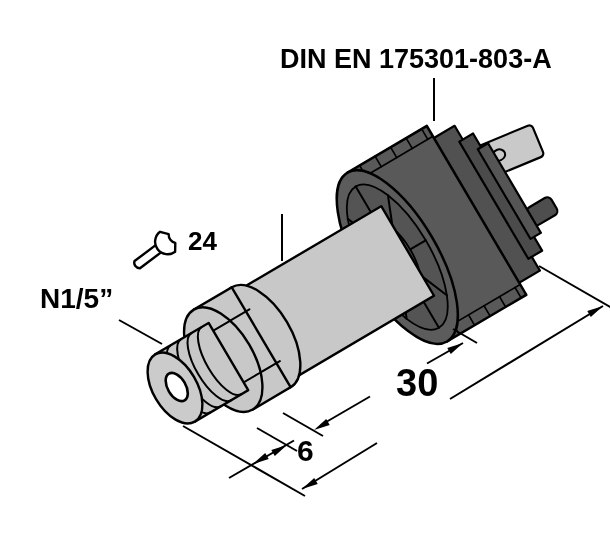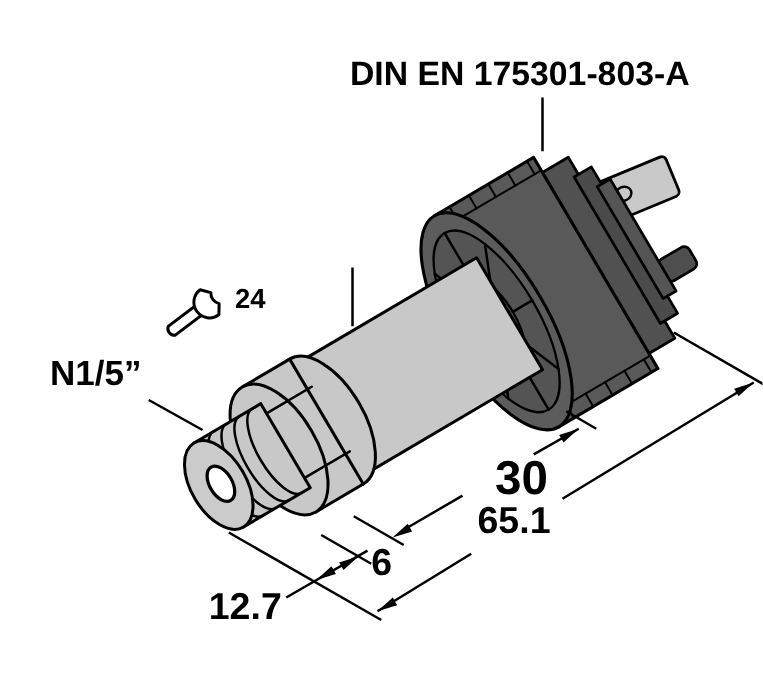--- a/index.html
+++ b/index.html
@@ -8,21 +8,21 @@
     font-family:"Liberation Sans","DejaVu Sans",sans-serif;
     margin-left:25px;
   }
   #artwork{position:absolute;left:0;top:0;}
   .lbl{
     position:absolute;color:#000;font-weight:700;line-height:1;white-space:nowrap;
     letter-spacing:0;
   }
   .lbl-title{left:255px;top:46px;font-size:27px;}
   .lbl-dia{left:221px;top:178px;font-size:27px;}
-  .lbl-wrench{left:163px;top:228px;font-size:22px;}
+  .lbl-wrench{left:163px;top:228px;font-size:26px;}
   .lbl-thread{left:15px;top:285px;font-size:28px;}
   .lbl-d30{left:371px;top:364px;font-size:38px;}
   .lbl-d651{left:357px;top:402px;font-size:30px;}
   .lbl-d6{left:272px;top:436px;font-size:30px;}
   .lbl-d127{left:142px;top:471px;font-size:30px;}
 </style>
 </head>
 <body>
 
 <div id="stage">
@@ -114,16 +114,14 @@
       <path d="M438,343 l-12.2,11 l-3.5,-6.1 z"></path>
       <path d="M277,489 l12.2,-11 l3.5,6.1 z"></path>
       <path d="M578,306 l-12.2,11 l-3.5,-6.1 z"></path>
     </g>
   </svg>
 
   <div class="lbl lbl-title">DIN EN 175301-803-A</div>
   <div class="lbl lbl-wrench">24</div>
   <div class="lbl lbl-thread">N1/5”</div>
   <div class="lbl lbl-d30">30</div>
-  <div class="lbl lbl-d651">65.1</div>
   <div class="lbl lbl-d6">6</div>
-  <div class="lbl lbl-d127">12.7</div>
 </div>
 
 </body></html>

